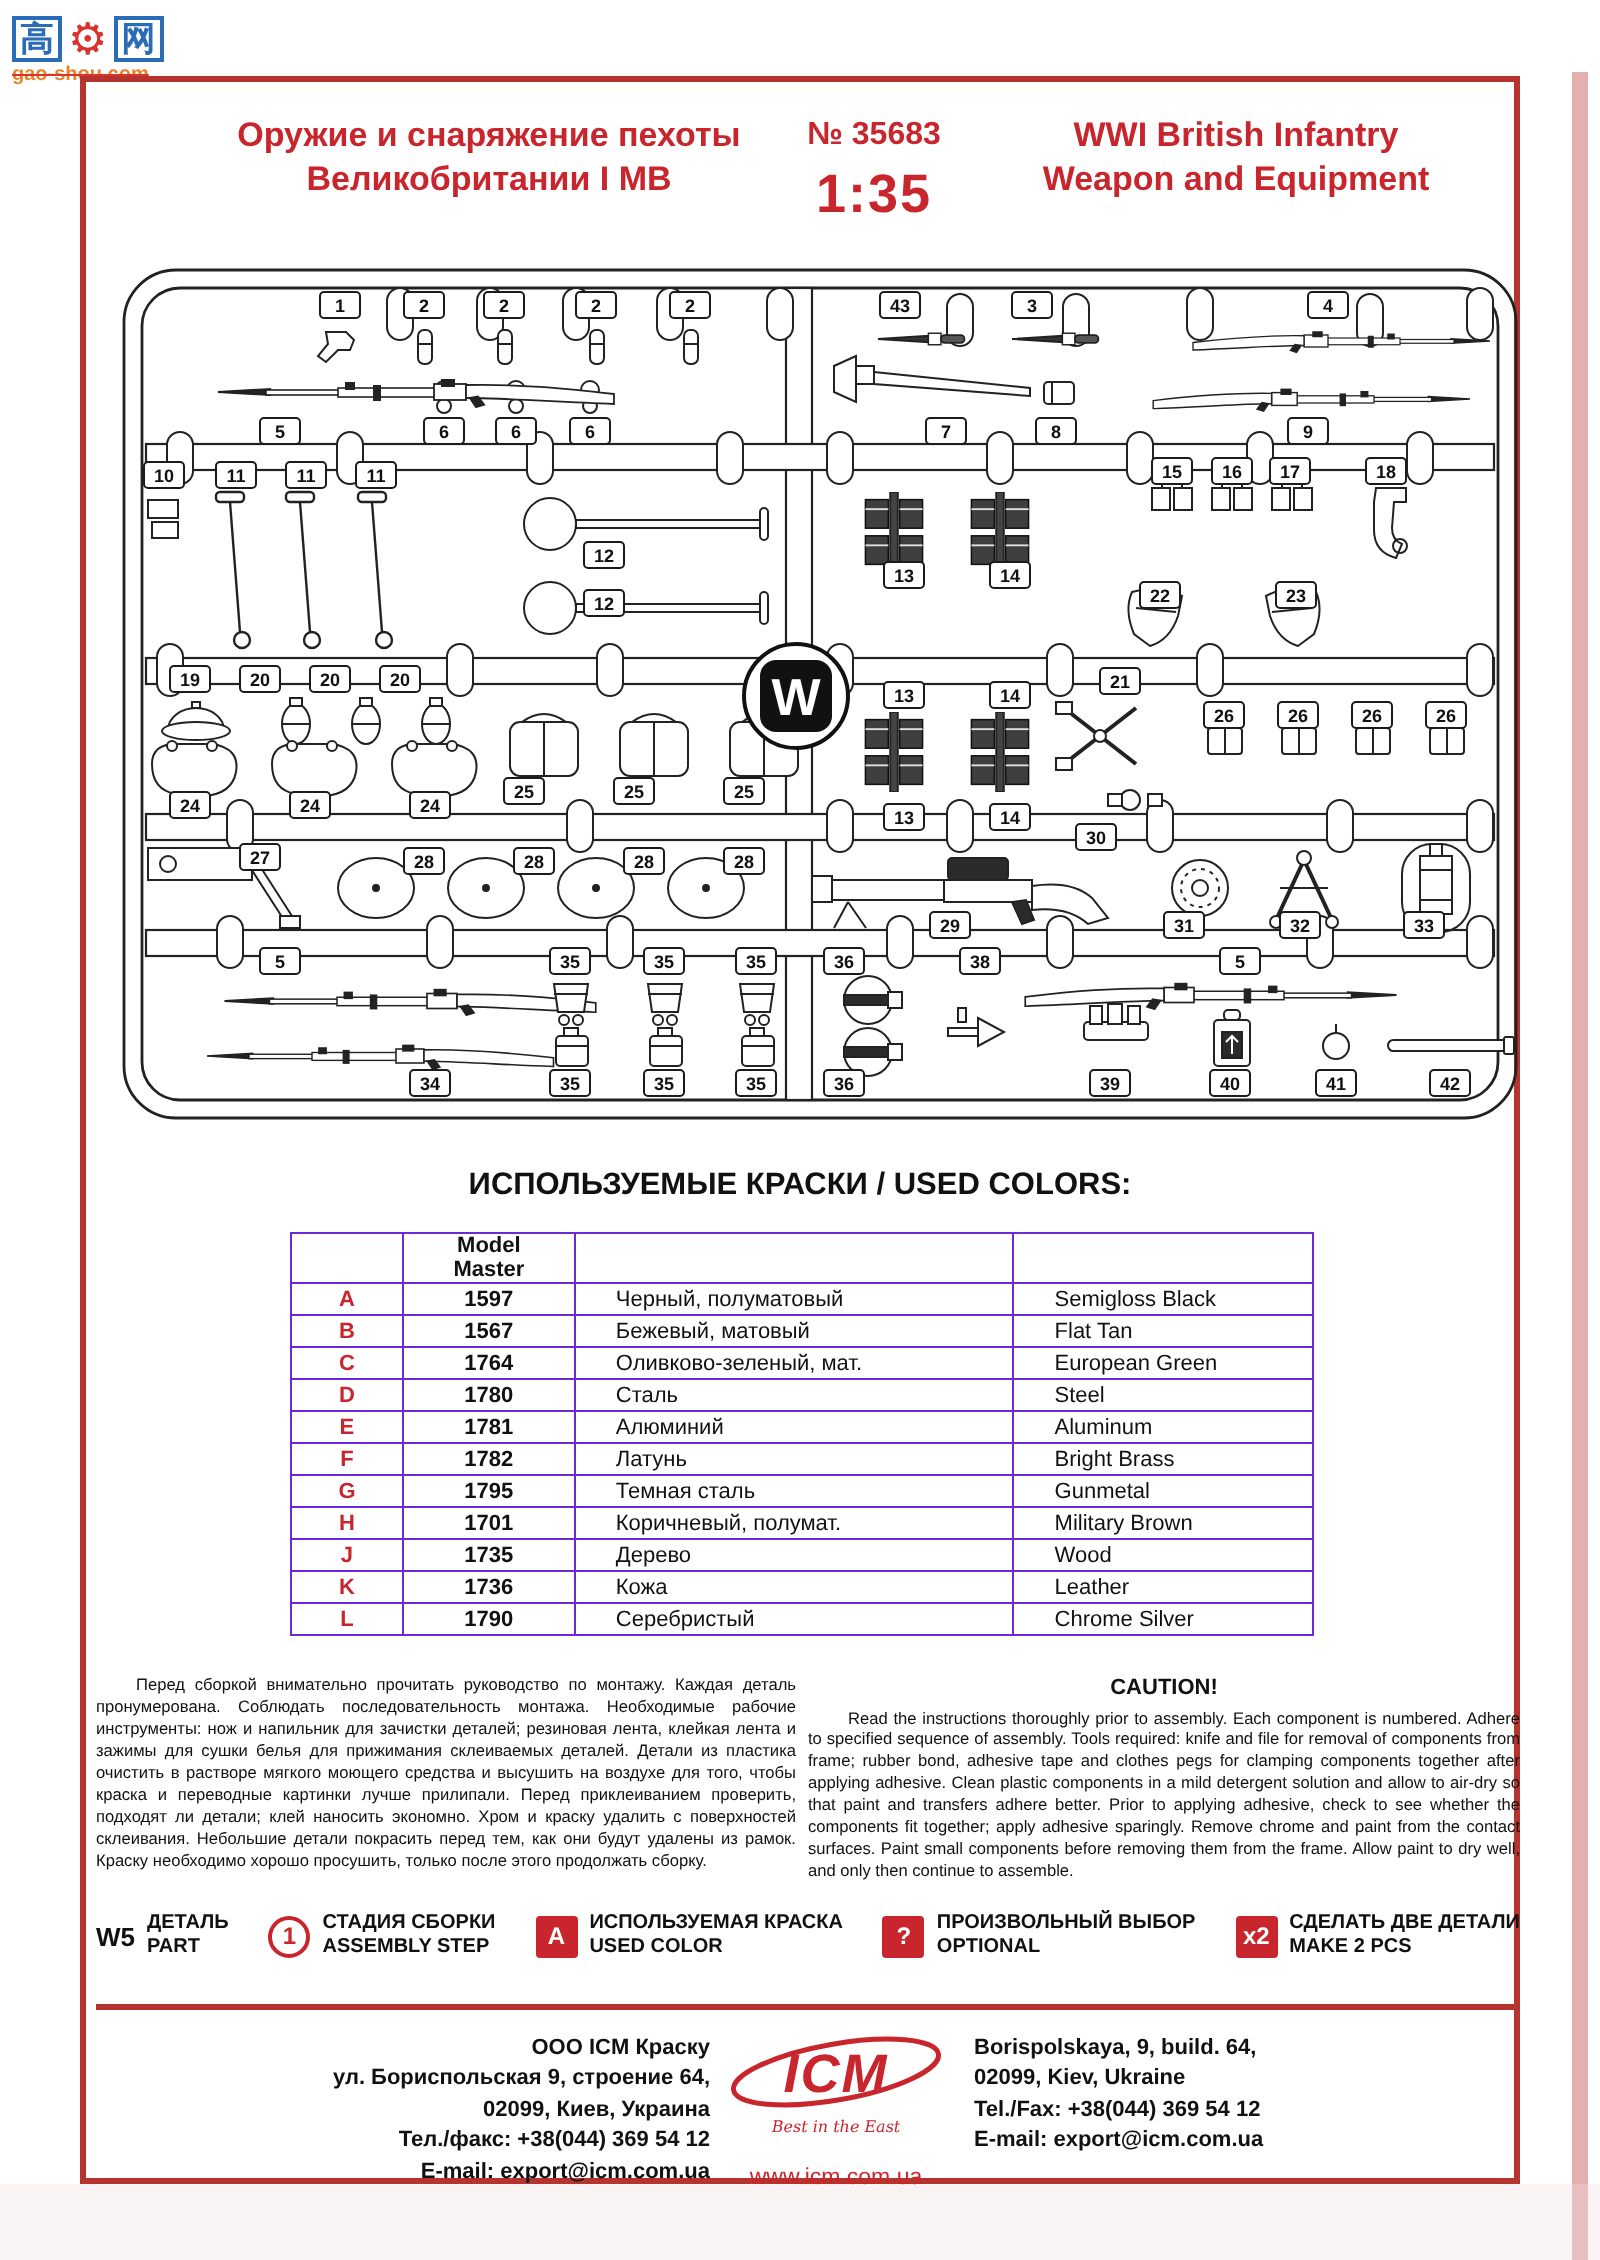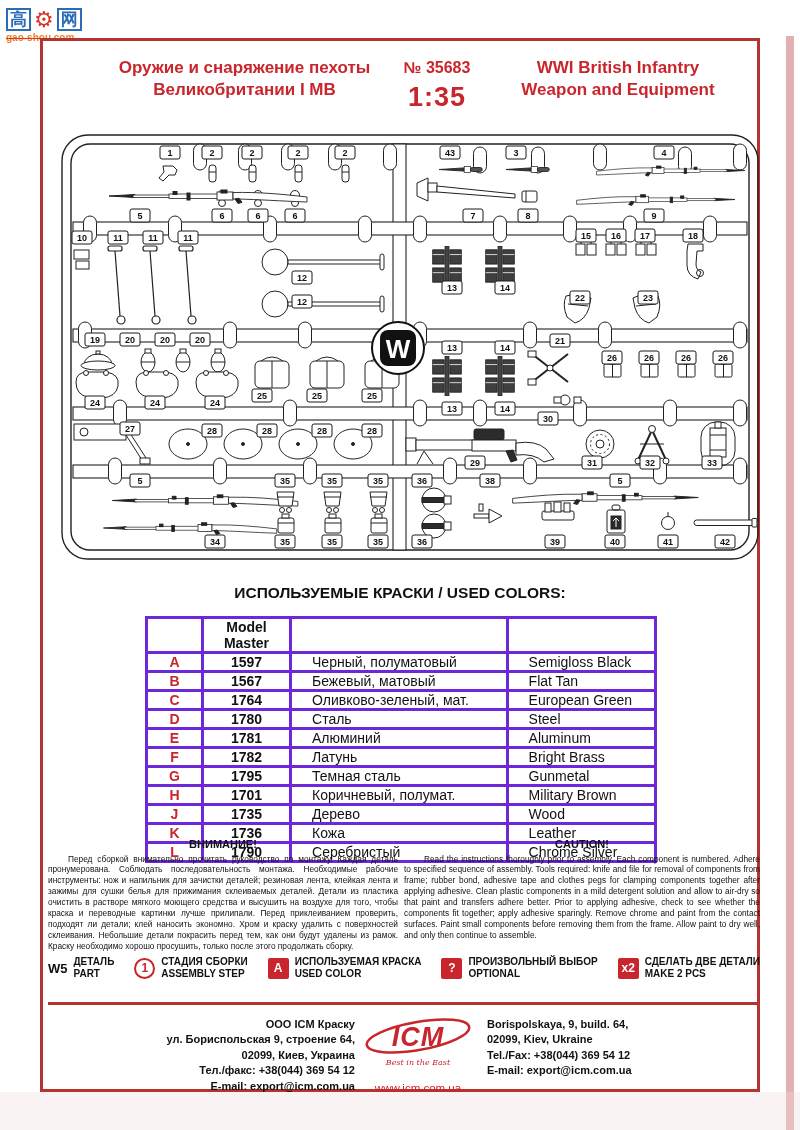--- a/index.html
+++ b/index.html
@@ -27,21 +27,21 @@
 
   
   .sprue { left:60px; top:132px; width:700px; height:430px; }
   .sprue svg { width:700px; height:430px; display:block; }
   .tag-rect { fill:#fff; stroke:#1b1b1b; stroke-width:1; }
   .tag-num { font:bold 9px "Liberation Sans",sans-serif; fill:#111; text-anchor:middle; }
 
   
   .paints-title { left:40px; top:584px; width:720px; text-align:center; font-weight:bold; font-size:15.5px; color:#111; }
   table.paints { position:absolute; left:145px; top:616px; width:512px; border-collapse:collapse; }
-  table.paints td { border:3px solid #6d28d9; height:16px; font-size:14px; padding:0 20px; color:#111; }
+  table.paints td { border:1px solid #6d28d9; height:16px; font-size:11px; padding:0 20px; color:#111; }
   table.paints td.c-code { width:56px; text-align:center; font-weight:bold; color:#c9252c; }
   table.paints td.c-num { width:86px; text-align:center; font-weight:bold; }
   table.paints td.c-ru { width:220px; }
   table.paints td.c-en { width:150px; }
   table.paints tr.hdr td { font-weight:bold; text-align:center; }
 
   
   .warn { top:837px; font-size:8.3px; line-height:1.32; color:#111; text-align:justify; }
   .warn h3 { text-align:center; font-size:11px; margin-bottom:2px; }
   .warn p { text-indent:20px; }
@@ -838,21 +838,20 @@
       <tr>
         <td class="c-code">L</td>
         <td class="c-num">1790</td>
         <td class="c-ru">Серебристый</td>
         <td class="c-en">Chrome Silver</td>
       </tr>
     </tbody>
   </table>
 
 <div class="abs warn warn-ru">
-  <h3>ВНИМАНИЕ!</h3>
   <p>Перед сборкой внимательно прочитать руководство по монтажу. Каждая деталь пронумерована. Соблюдать последовательность монтажа. Необходимые рабочие инструменты: нож и напильник для зачистки деталей; резиновая лента, клейкая лента и зажимы для сушки белья для прижимания склеиваемых деталей. Детали из пластика очистить в растворе мягкого моющего средства и высушить на воздухе для того, чтобы краска и переводные картинки лучше прилипали. Перед приклеиванием проверить, подходят ли детали; клей наносить экономно. Хром и краску удалить с поверхностей склеивания. Небольшие детали покрасить перед тем, как они будут удалены из рамок. Краску необходимо хорошо просушить, только после этого продолжать сборку.</p>
 </div>
 <div class="abs warn warn-en">
   <h3>CAUTION!</h3>
   <p>Read the instructions thoroughly prior to assembly. Each component is numbered. Adhere to specified sequence of assembly. Tools required: knife and file for removal of components from frame; rubber bond, adhesive tape and clothes pegs for clamping components together after applying adhesive. Clean plastic components in a mild detergent solution and allow to air-dry so that paint and transfers adhere better. Prior to applying adhesive, check to see whether the components fit together; apply adhesive sparingly. Remove chrome and paint from the contact surfaces. Paint small components before removing them from the frame. Allow paint to dry well, and only then continue to assemble.</p>
 </div>
 
 <div class="abs legend" id="legend">
     <div class="lg-item">
       <span class="lg-sym plain">W5</span>

